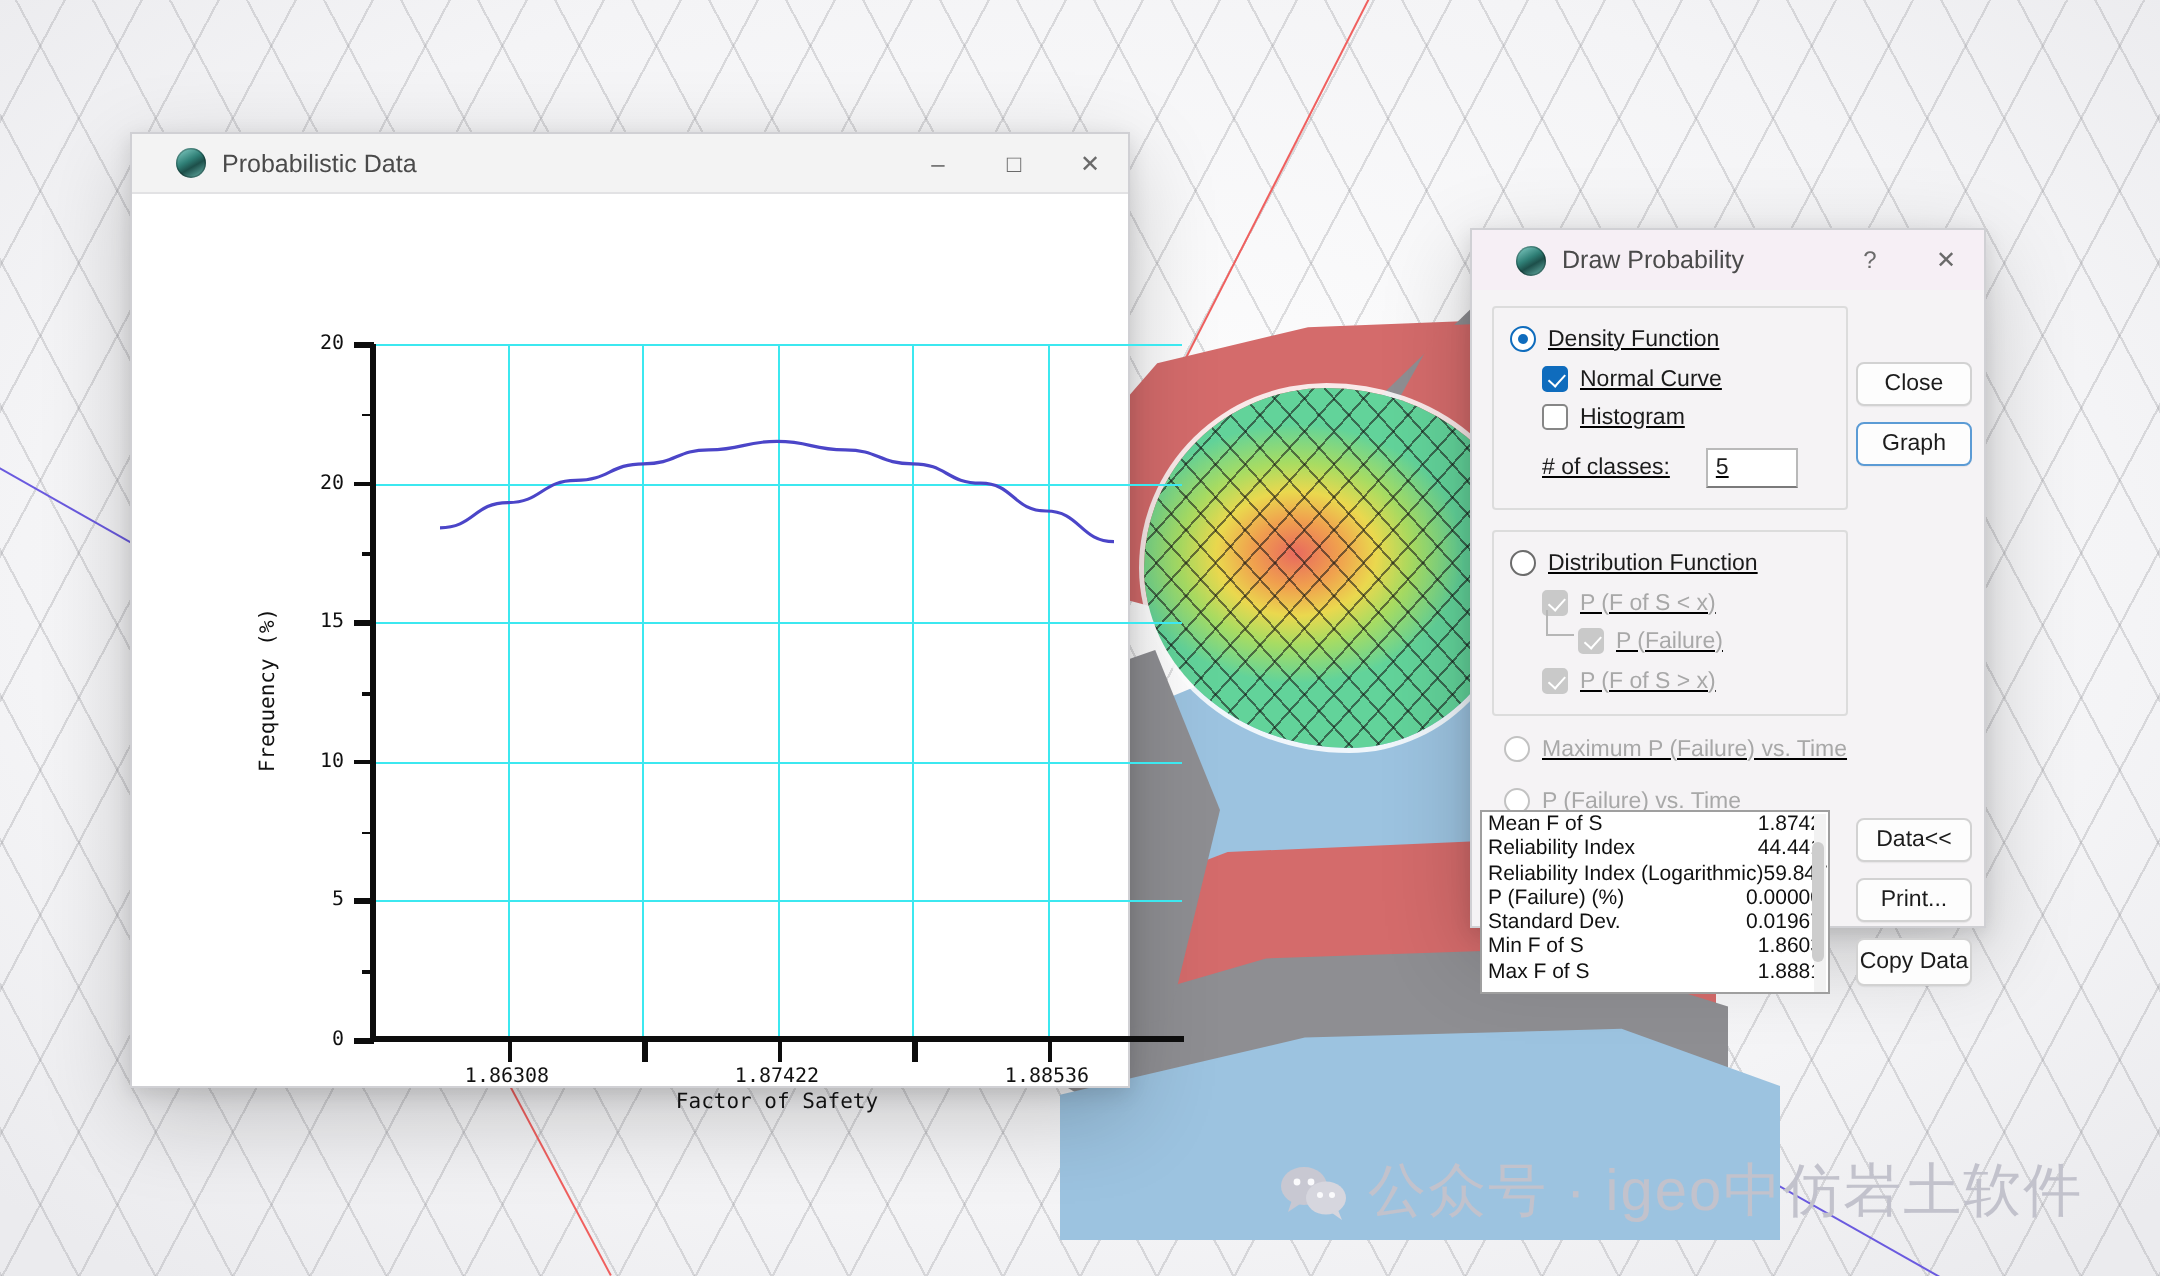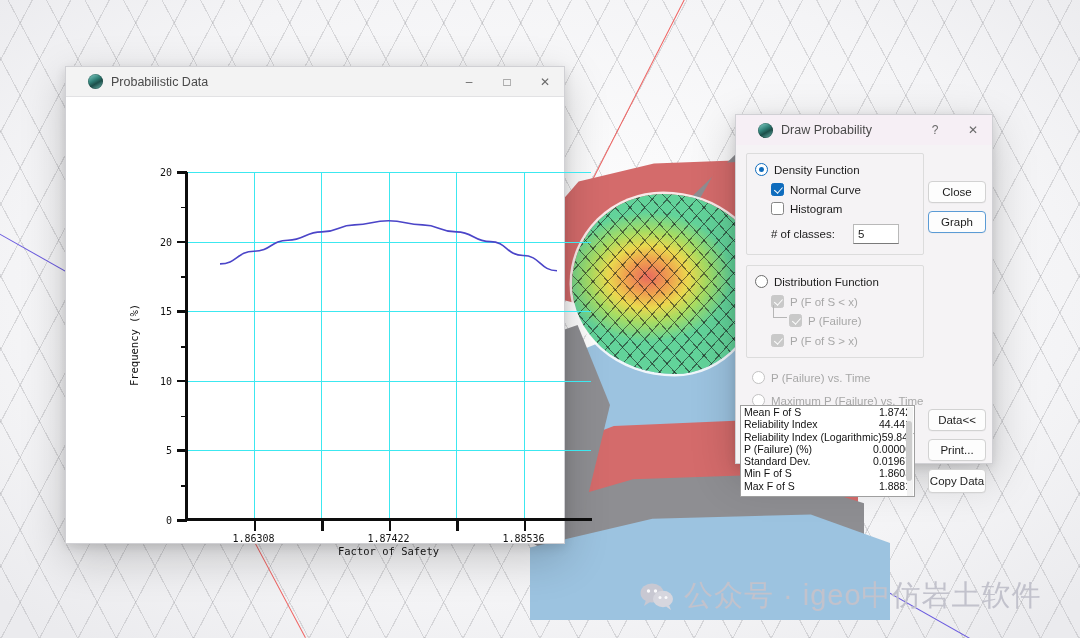--- a/index.html
+++ b/index.html
@@ -160,21 +160,21 @@
     font-family:"DejaVu Sans Mono", monospace; font-size:10.5px; color:#111; white-space:nowrap;
   }
   #x-axis-title {
     position:absolute; left:119px; width:407px; top:448px; text-align:center;
     font-family:"DejaVu Sans Mono", monospace; font-size:10.5px; color:#111;
   }
 
   
   #draw-dialog { left:735px; top:114px; width:258px; height:350px; background:#f5f3f5; }
   #draw-dialog .titlebar { background:#f6eff5; border-bottom:none; }
-  #draw-dialog-body { position:relative; padding:8px 6px 10px 10px; }
+  #draw-dialog-body { position:relative; padding:8px 6px 10px 10px;text-decoration:underline; }
 
   .groupbox {
     border:1px solid #dcdcdc; border-radius:2px; padding:9px 10px 10px 8px;
     position:relative;
   }
   .radio-row, .check-row { display:flex; align-items:center; gap:6px; }
   .radio {
     width:13px; height:13px; border-radius:50%; border:1.4px solid #6c6c6c;
     background:#fff; flex:none; position:relative;
   }
@@ -362,27 +362,27 @@
         <span class="tree-elbow" style="left:-16px; top:-9px;"></span>
         <span class="checkbox checked disabled"></span>
         <span class="lbl disabled">P (Failure)</span>
       </div>
       <div class="check-row indent-1" style="margin-top:7px;">
         <span class="checkbox checked disabled"></span>
         <span class="lbl disabled">P (F of S &gt; x)</span>
       </div>
     </div>
 
+    <div class="radio-row" style="margin-top:10px; margin-left:6px;">
+      <span class="radio disabled"></span>
+      <span class="lbl disabled">Maximum P (Failure) vs. Time</span>
+    </div>
     <div class="radio-row" style="margin-top:13px; margin-left:6px;">
       <span class="radio disabled"></span>
       <span class="lbl disabled">P (Failure) vs. Time</span>
-    </div>
-    <div class="radio-row" style="margin-top:10px; margin-left:6px;">
-      <span class="radio disabled"></span>
-      <span class="lbl disabled">Maximum P (Failure) vs. Time</span>
     </div>
 
     <div id="stats-box">
       <div id="stats-rows">
           <div class="stat-row">
             <span class="stat-label">Mean F of S</span>
             <span class="stat-val">1.8742</span>
           </div>
           <div class="stat-row">
             <span class="stat-label">Reliability Index</span>

